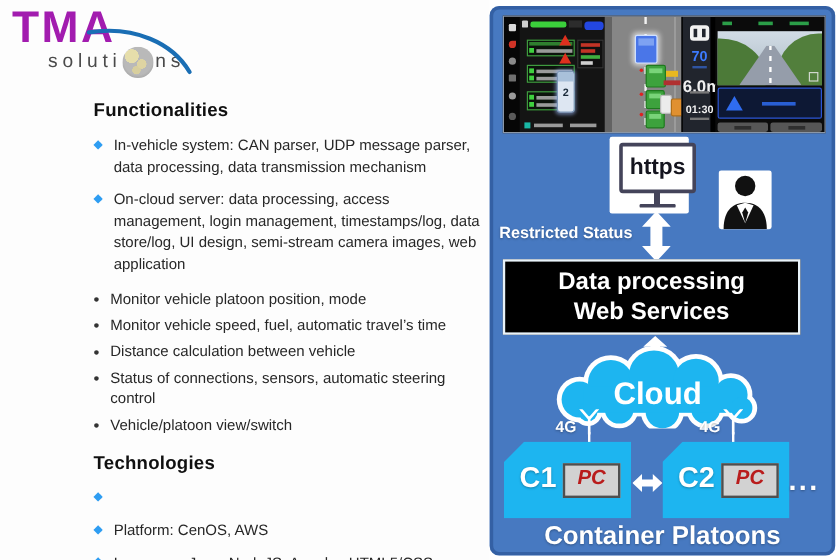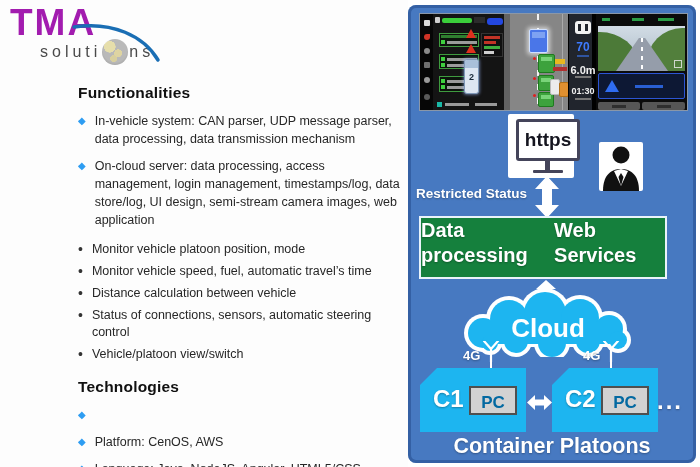--- a/index.html
+++ b/index.html
@@ -28,30 +28,30 @@
   .li-dot .dot{font-size:14px;line-height:16px;color:#333;flex:0 0 auto;}
   
   .panel{position:absolute;left:408px;top:5px;width:288px;height:458px;background:#4779c1;
          border-radius:8px;box-shadow:inset 0 0 0 3px rgba(36,76,140,.55);overflow:hidden;}
   .wtext{color:#fff;font-weight:bold;text-shadow:0 1px 2px rgba(0,0,0,.3);}
   
   .card{background:#fff;border-radius:2px;}
   .screen{position:absolute;left:8px;top:5px;width:64px;height:42px;border:3px solid #44445a;
           border-radius:3px;background:#fff;display:flex;align-items:center;justify-content:center;
           font-size:19px;font-weight:bold;color:#15151f;box-sizing:border-box;}
-  .ws-box{position:absolute;left:11px;top:211px;width:248px;height:63px;background:#15803d;
-          border:2px solid #e9f3fa;box-sizing:border-box;display:flex;
-          justify-content:center;}
+  .ws-box{position:absolute;left:11px;top:211px;width:248px;height:63px;background:#000000;
+          border:2px solid #e9f3fa;box-sizing:border-box;display:flex;flex-direction:column;
+          align-items:center;justify-content:center;}
   .ws-line{font-size:20px;line-height:25px;}
   .cbox{position:absolute;top:363px;width:106px;height:64px;background:#1db5f0;
         clip-path:polygon(17px 0,100% 0,100% 100%,0 100%,0 17px);}
   .cbox .clabel{position:absolute;left:13px;top:17px;font-size:24px;}
   .pcbox{position:absolute;left:49px;top:18px;width:48px;height:29px;background:#d2d2d2;
-         border:2px solid #4f4f4f;box-sizing:border-box;display:flex;align-items:flex-end;
-         justify-content:center;font-size:17px;font-weight:bold;color:#0369a1;}
+         border:2px solid #4f4f4f;box-sizing:border-box;display:flex;align-items:flex-start;
+         justify-content:center;font-size:17px;font-weight:bold;color:#b91c1c;font-style:italic;}
   .pole{position:absolute;width:2px;background:#fff;}
   .g4{position:absolute;font-size:13px;}
   
   .dash{position:absolute;left:11px;top:8px;width:267px;height:96px;background:#000;
         border:1px solid #8a97a8;box-sizing:content-box;overflow:hidden;}
   .d-strip{position:absolute;left:0;top:0;width:13px;height:96px;background:#060606;}
   .d-ic{position:absolute;left:4px;width:6px;height:6px;border-radius:1px;}
   .d-main{position:absolute;left:13px;top:0;width:71px;height:96px;background:#141414;}
   .d-ibox{position:absolute;left:6px;width:40px;border:1px solid #3f9b3f;background:#0c130c;box-sizing:border-box;}
   .d-ibox-h{height:3px;background:#2f7f2f;margin:1px;}
@@ -251,21 +251,21 @@
       <div class="veh" style="left:55px;top:68px;width:8px;height:13px;background:#e09030;border:1px solid #b06f18;"></div>
     </div>
 
     <div class="d-center">
       <span class="abs" style="left:6px;top:7px;width:16px;height:13px;background:#f2f2f2;border-radius:3px;">
         <span class="abs" style="left:3px;top:3px;width:3px;height:7px;background:#21252d;"></span>
         <span class="abs" style="left:10px;top:3px;width:3px;height:7px;background:#21252d;"></span>
       </span>
       <div class="abs" style="left:0;top:26px;width:28px;text-align:center;font-size:12px;font-weight:bold;color:#3d7bff;">70</div>
       <span class="abs" style="left:8px;top:41px;width:12px;height:2px;background:rgba(61,123,255,.55);"></span>
-      <div class="abs" style="left:0;top:50px;width:28px;text-align:center;font-size:11px;font-weight:bold;color:#f0f0f0;">6.0m</div>
+      <div class="abs" style="left:0;top:50px;width:28px;text-align:center;font-size:14px;font-weight:bold;color:#f0f0f0;">6.0m</div>
       <span class="abs" style="left:6px;top:62px;width:16px;height:2px;background:#777;"></span>
       <div class="abs" style="left:0;top:72px;width:28px;text-align:center;font-size:9px;font-weight:bold;color:#f0f0f0;">01:30</div>
       <span class="abs" style="left:6px;top:84px;width:16px;height:2px;background:#777;"></span>
     </div>
 
     <div class="d-cam">
       <span class="greenbit" style="left:6px;width:8px;"></span>
       <span class="greenbit" style="left:36px;width:12px;"></span>
       <span class="greenbit" style="left:62px;width:16px;"></span>
       <div class="camview">

